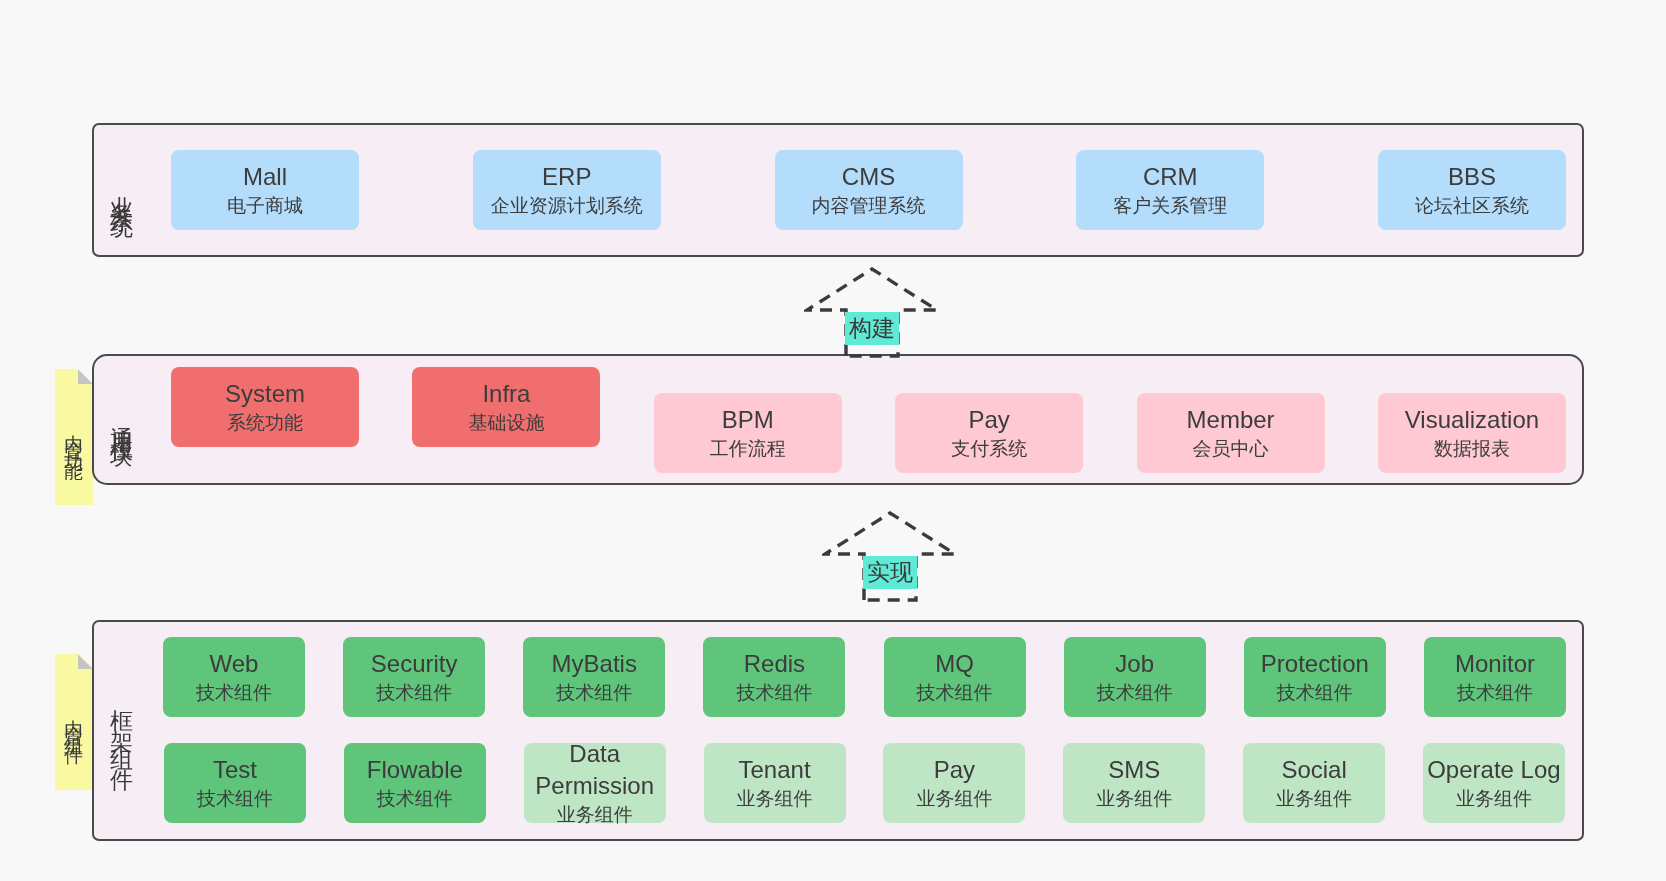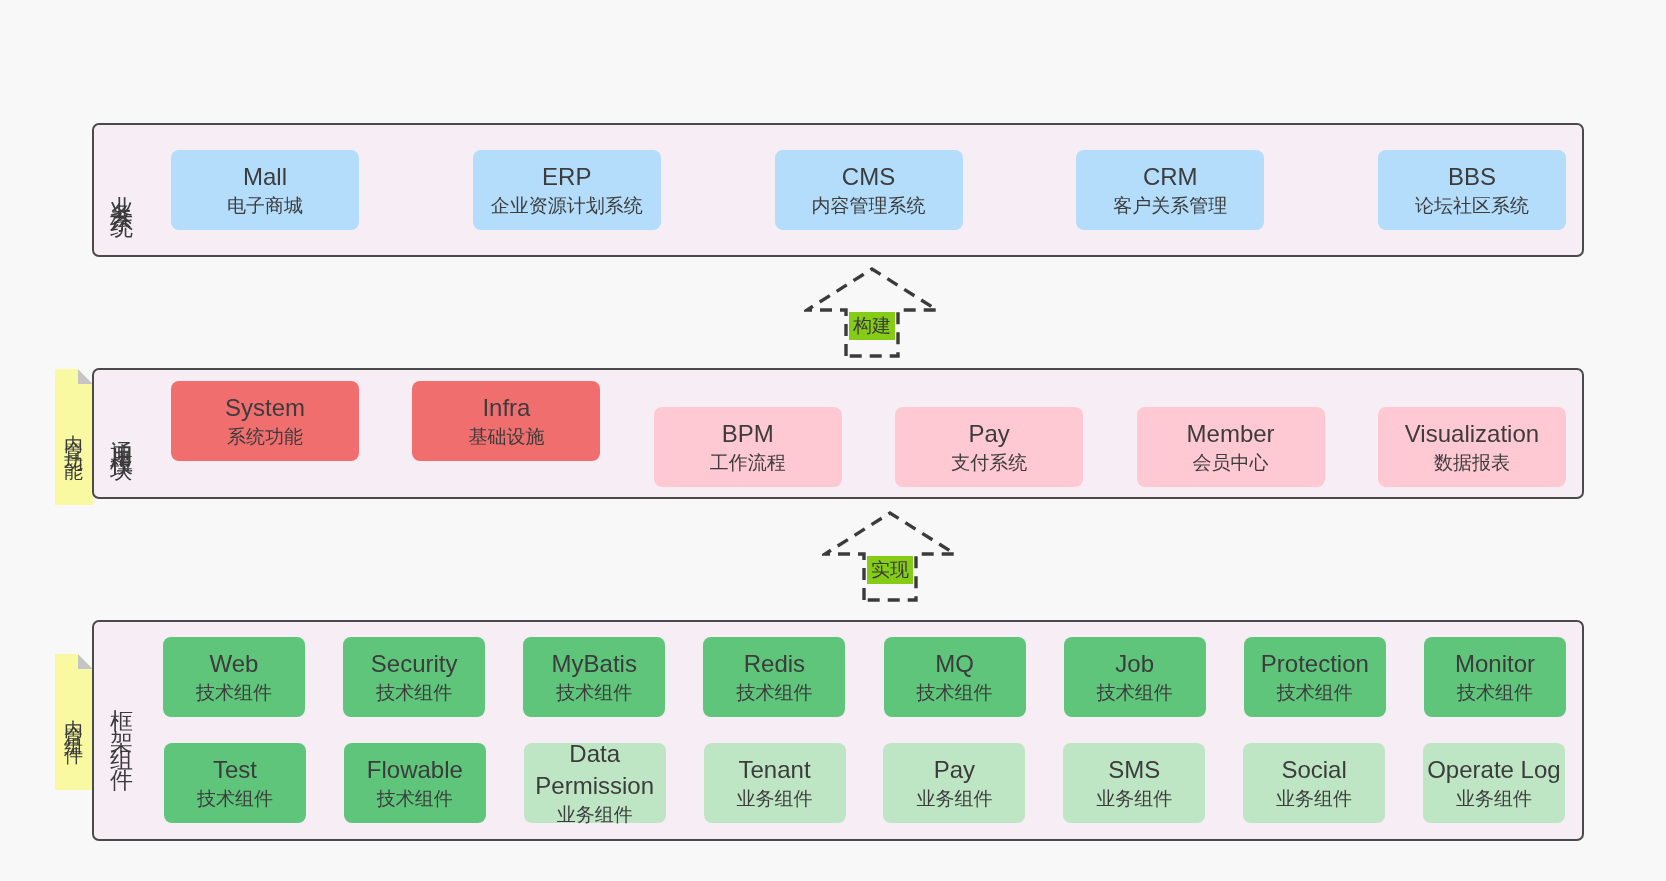--- a/index.html
+++ b/index.html
@@ -80,23 +80,23 @@
     color:#3a3a3a;
     line-height:1;
   }
 
   
   .arrow{position:absolute;width:136px;height:92px;z-index:3;}
   .arrow svg{position:absolute;inset:0;}
   .arrow-label{
     position:absolute;top:46px;left:50%;
     transform:translateX(-50%);
-    background:#84cc16;
+    background:#5eead4;
     padding:1px 4px;
-    font-size:19px;
+    font-size:23px;
     color:#3a3a3a;
     white-space:nowrap;
   }
 </style>
 </head>
 <body>
 
 <div class="canvas">
 
   <section class="panel" style="top:123px;height:134px;">
@@ -130,21 +130,21 @@
       <path d="M42 90 L42 44 L3 44 L68 3 L133 44 L94 44 L94 90 Z" fill="none" stroke="#3b3b3b" stroke-width="3.4" stroke-dasharray="12 8"></path>
     </svg>
     <span class="arrow-label">构建</span>
   </div>
 
   <div class="sticky" style="top:369px;height:136px;">
     <span class="fold"></span>
     <span class="sticky-text">内置功能</span>
   </div>
 
-  <section class="panel" style="top:368px;height:131px;">
+  <section class="panel" style="top:354px;height:131px;border-radius:15px;">
     <div class="vlabel">通用模块</div>
     <div class="boxrow">
       <div class="box box-6 red">
         <div class="box-name">System</div>
         <div class="box-desc">系统功能</div>
       </div>
       <div class="box box-6 red">
         <div class="box-name">Infra</div>
         <div class="box-desc">基础设施</div>
       </div>

